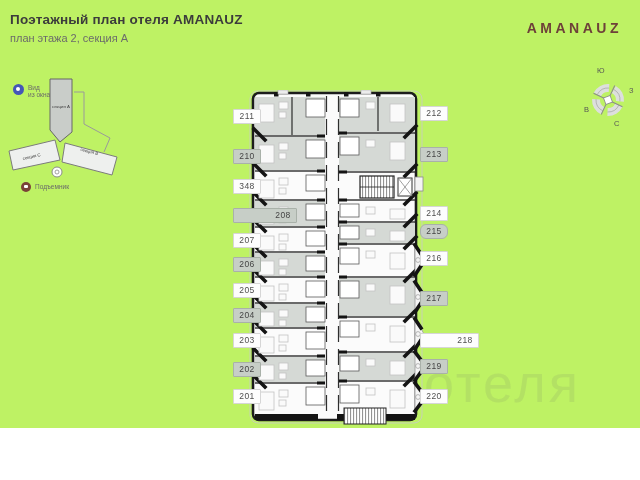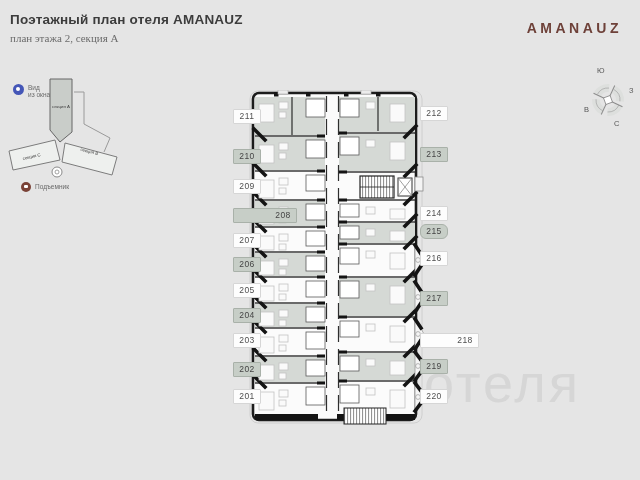--- a/index.html
+++ b/index.html
@@ -1,21 +1,21 @@
 <!DOCTYPE html>
 <html><head>
 <meta charset="utf-8">
 <style>
   html,body{margin:0;padding:0;background:#fff;}
-  #page{position:relative;width:640px;height:480px;background:#e5e5e5;overflow:hidden;
+  #page{position:relative;width:640px;height:428px;background:#bef264;overflow:hidden;
         font-family:"Liberation Sans",sans-serif;}
 
   
   .title{position:absolute;left:10px;top:12px;font-size:13.5px;font-weight:700;color:#3c3c3c;letter-spacing:.2px;}
-  .subtitle{position:absolute;left:10px;top:32px;font-size:11px;color:#6b6b6b;font-family:Liberation Serif, serif;}
+  .subtitle{position:absolute;left:10px;top:32px;font-size:11px;color:#6b6b6b;}
   .brand{position:absolute;right:18px;top:20px;font-size:14px;font-weight:700;color:#6e4139;letter-spacing:3.5px;}
 
   
   .legend{position:absolute;display:flex;align-items:flex-start;gap:4px;}
   .legend .ico{display:inline-block;border-radius:50%;position:relative;flex:0 0 auto;}
   .ico.blue{width:11px;height:11px;background:#4456b7;}
   .ico.brown{width:10px;height:10px;background:#7a4237;}
   .ico .dot{position:absolute;left:3px;top:3px;width:4px;height:4px;border-radius:50%;background:#fff;}
   .ico.brown .dot{left:3px;top:3px;width:4px;height:3px;border-radius:1px;}
   .legend .txt{font-size:6.5px;line-height:7px;color:#6a6a6a;}
@@ -320,21 +320,21 @@
 
     <g>
       <rect class="wf" x="7" y="324" width="63" height="6"></rect>
       <rect class="wf" x="89" y="324" width="78" height="6"></rect>
       <rect x="96" y="318" width="42" height="16" fill="url(#st)" stroke="#222" stroke-width="1"></rect>
     </g>
   </svg>
 
   <div class="chip" style="left:233px;top:109px;">211</div>
   <div class="chip shaded" style="left:233px;top:149px;">210</div>
-  <div class="chip" style="left:233px;top:179px;">209</div>
+  <div class="chip" style="left:233px;top:179px;">348</div>
   <div class="chip shaded" style="left:233px;top:208px;padding-left:36px;">208</div>
   <div class="chip" style="left:233px;top:233px;">207</div>
   <div class="chip shaded" style="left:233px;top:257px;">206</div>
   <div class="chip" style="left:233px;top:283px;">205</div>
   <div class="chip shaded" style="left:233px;top:308px;">204</div>
   <div class="chip" style="left:233px;top:333px;">203</div>
   <div class="chip shaded" style="left:233px;top:362px;">202</div>
   <div class="chip" style="left:233px;top:389px;">201</div>
 
   <div class="chip" style="left:420px;top:106px;">212</div>

